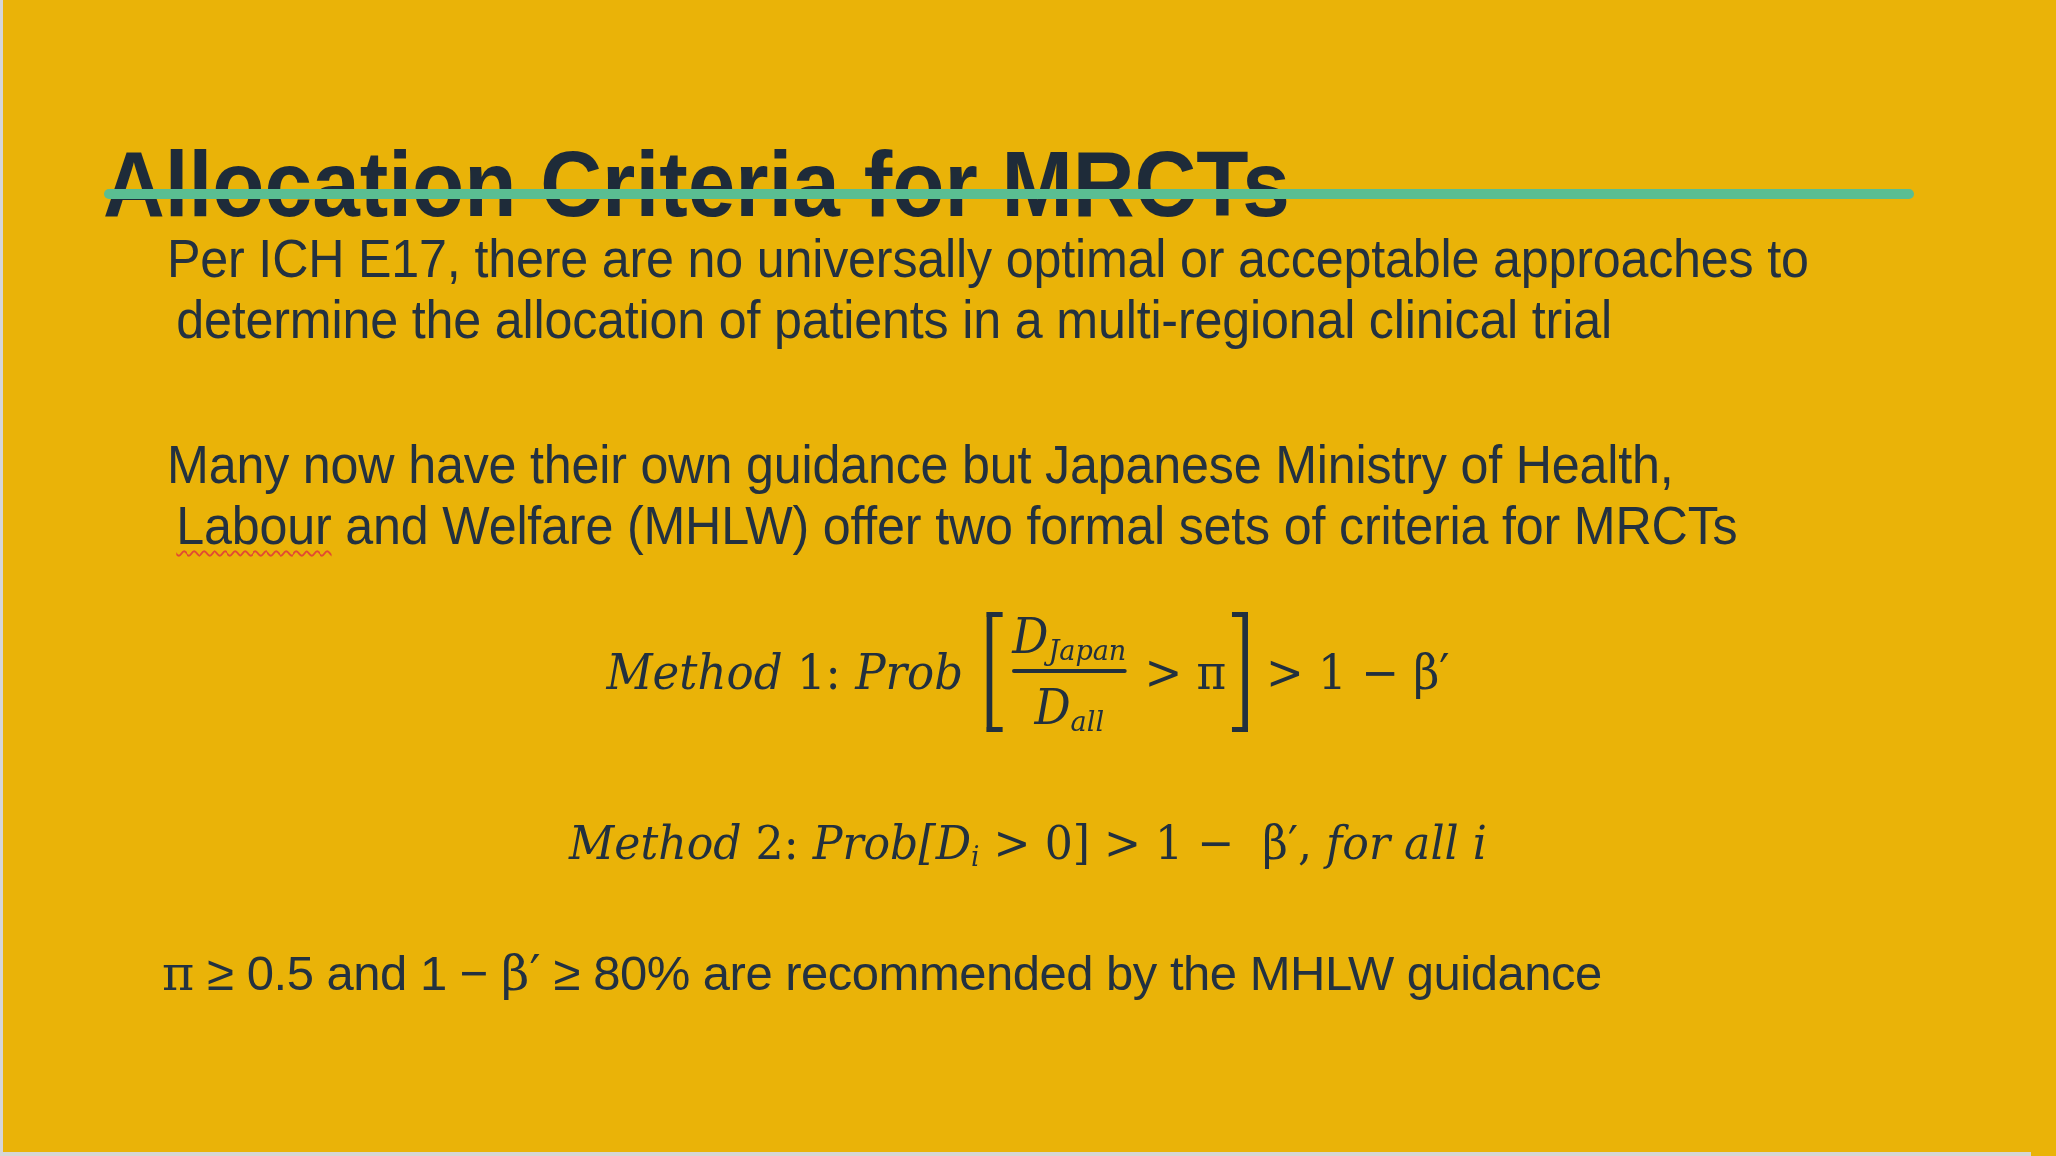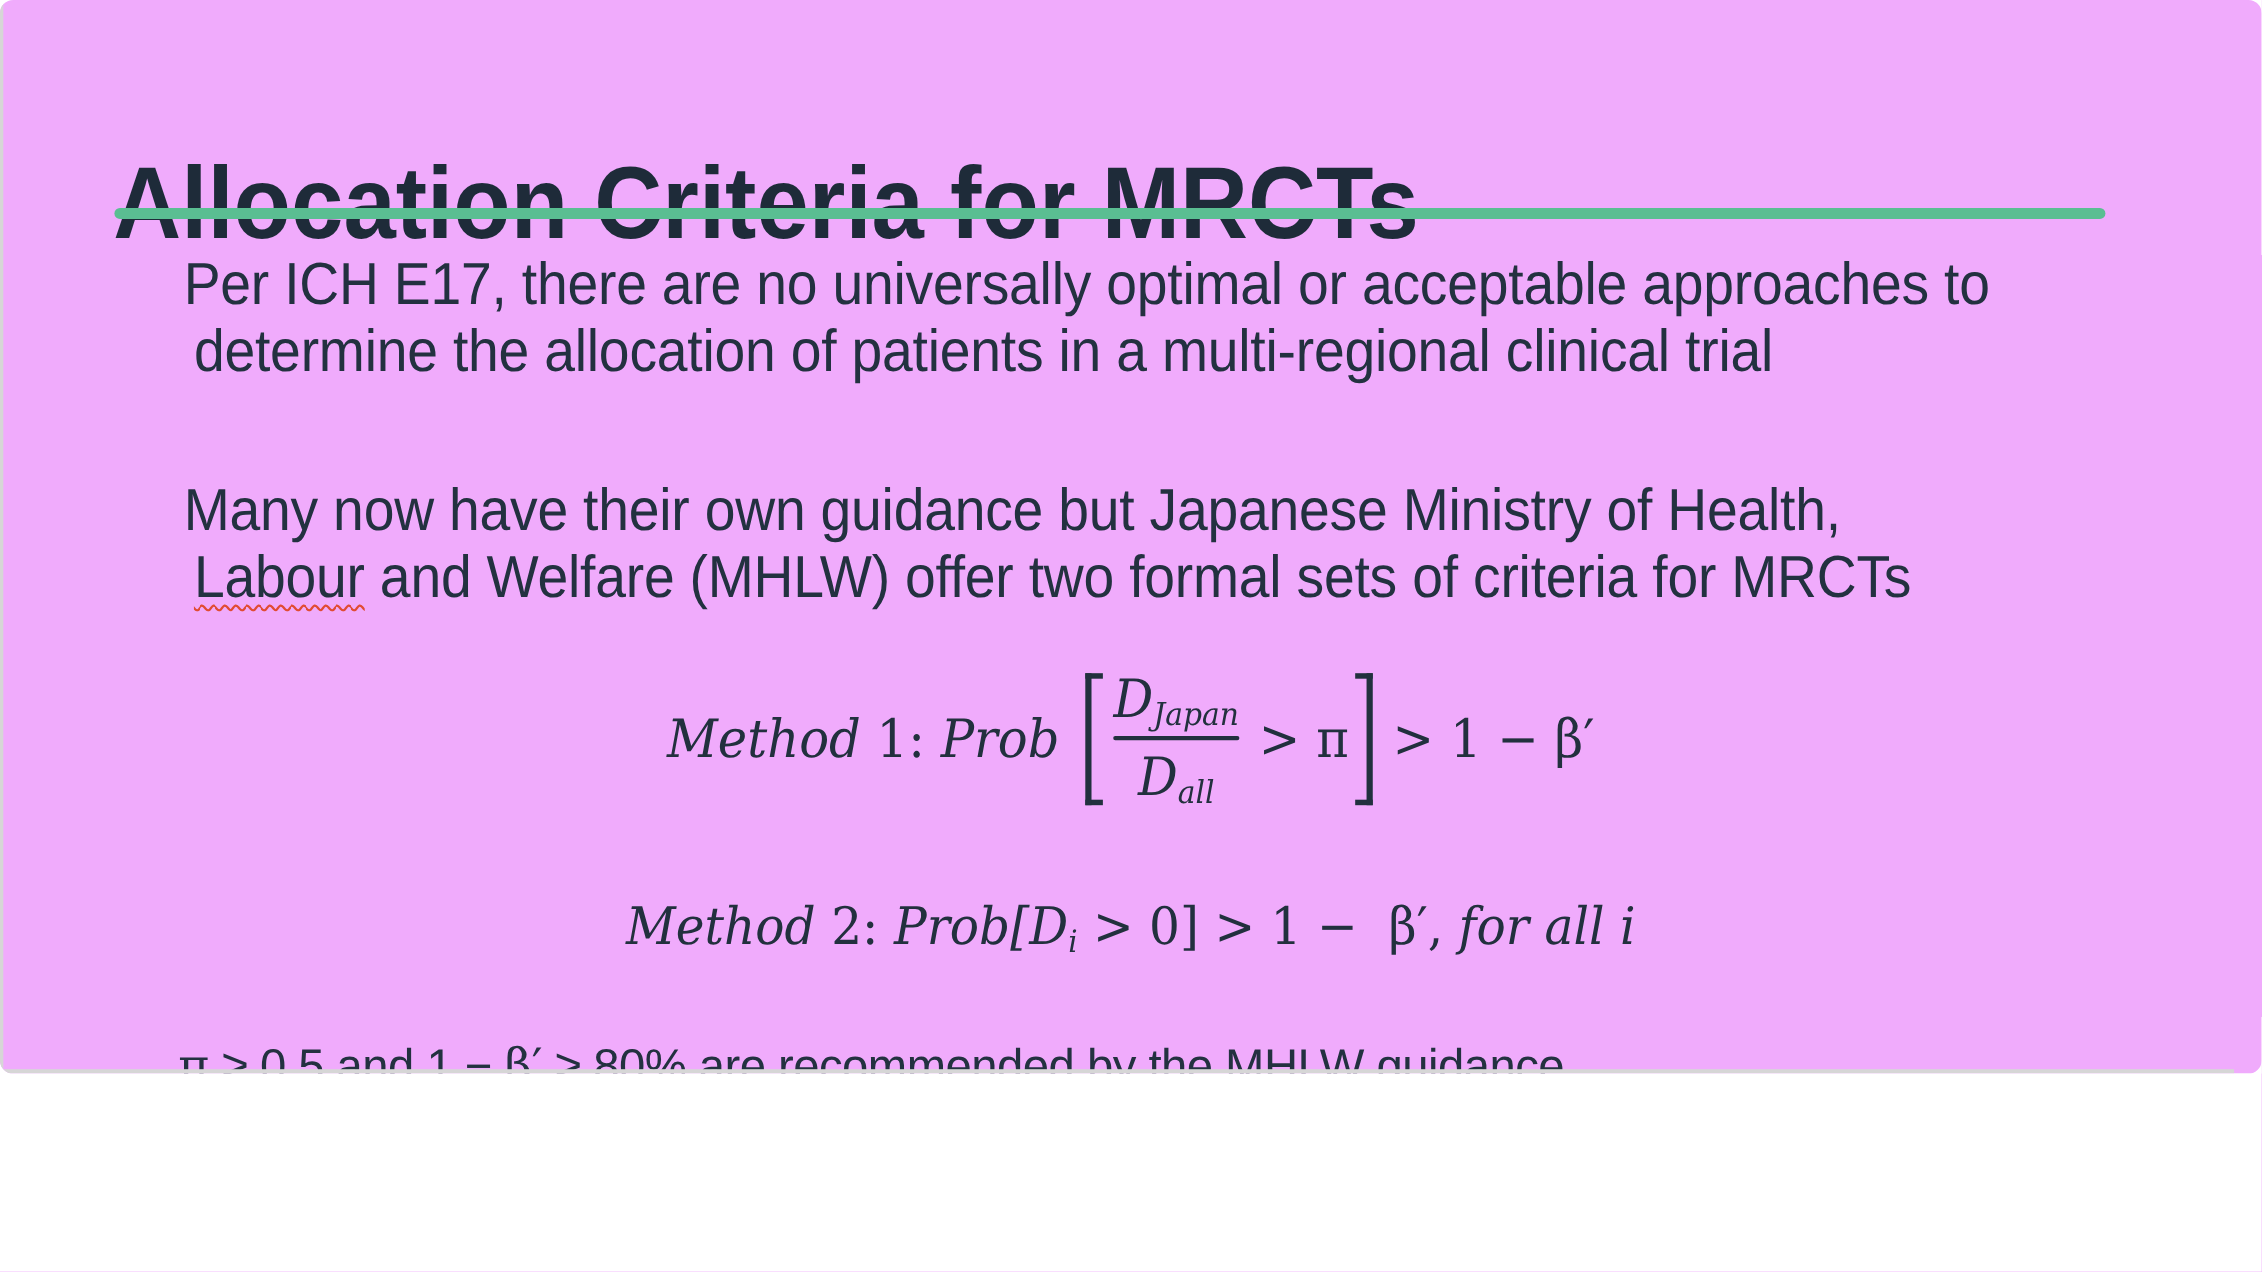--- a/index.html
+++ b/index.html
@@ -1,24 +1,23 @@
 <!DOCTYPE html>
 <html><head>
 <meta charset="utf-8">
 <style>
   html, body { margin: 0; padding: 0; background: #ffffff; }
   .slide {
     position: relative;
     width: 2056px;
-    height: 976px;
-    background: #f0abfc;
+    height: 1156px;
+    background: #eab308;
     overflow: hidden;
     font-family: "Liberation Sans", sans-serif;
     color: #233140;
-    border-radius: 12px;
   }
   .edge-left {
     position: absolute; left: 0; top: 0; bottom: 0;
     width: 3px; background: #d6d6d6;
   }
   .edge-bottom {
     position: absolute; left: 0; right: 25px; bottom: 0;
     height: 4px; background: #d6d6d6;
   }
   .slide-title {
@@ -85,21 +84,21 @@
     background: #22303e; margin: 6px 0 8px 0;
   }
   .formula-2 {
     top: 819px; text-align: center;
     font-size: 47px; line-height: 1;
     transform: scaleX(0.94);
   }
   
   .recommend {
     position: absolute; left: 162px; top: 949px;
-    font-size: 43px; line-height: 1; letter-spacing: -0.5px;
+    font-size: 49px; line-height: 1; letter-spacing: -0.5px;
     color: #233140;
   }
   .recommend span { white-space: pre; }
   .math-sym { font-family: "DejaVu Serif", serif; letter-spacing: 0; }
 </style>
 </head>
 <body>
 
 <div class="slide">
 

